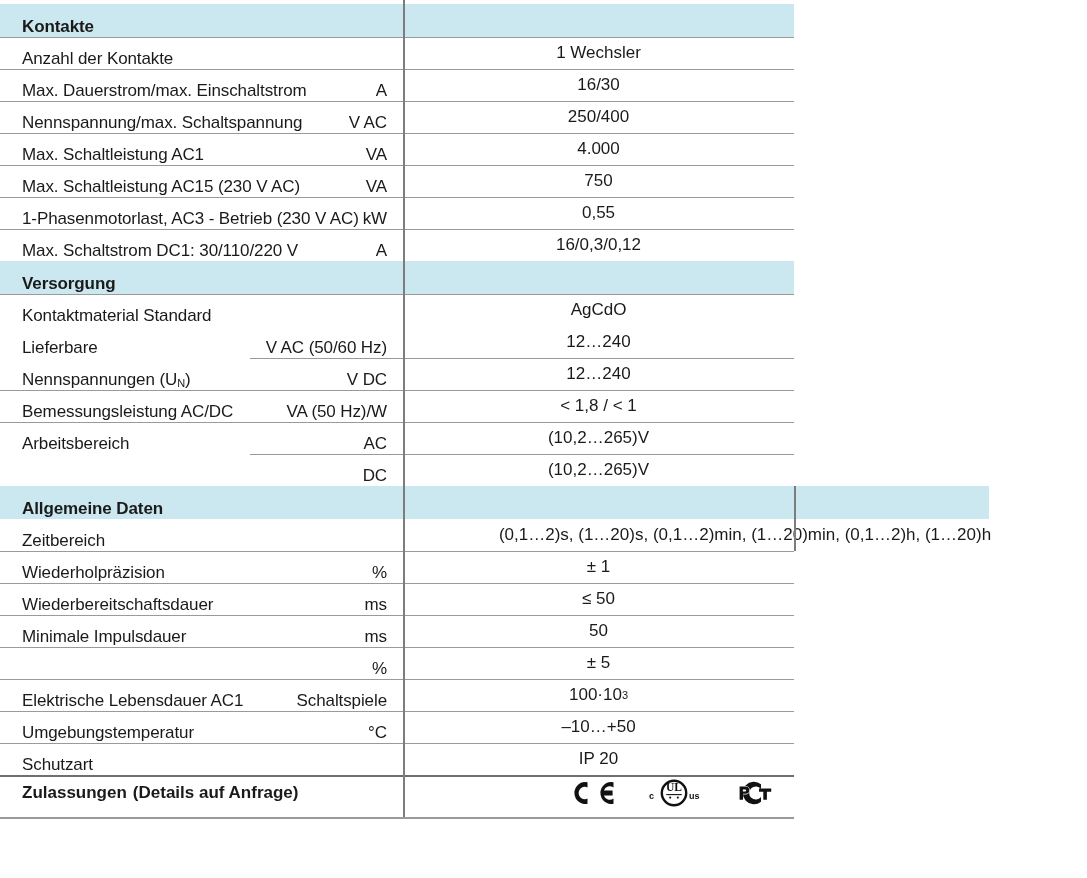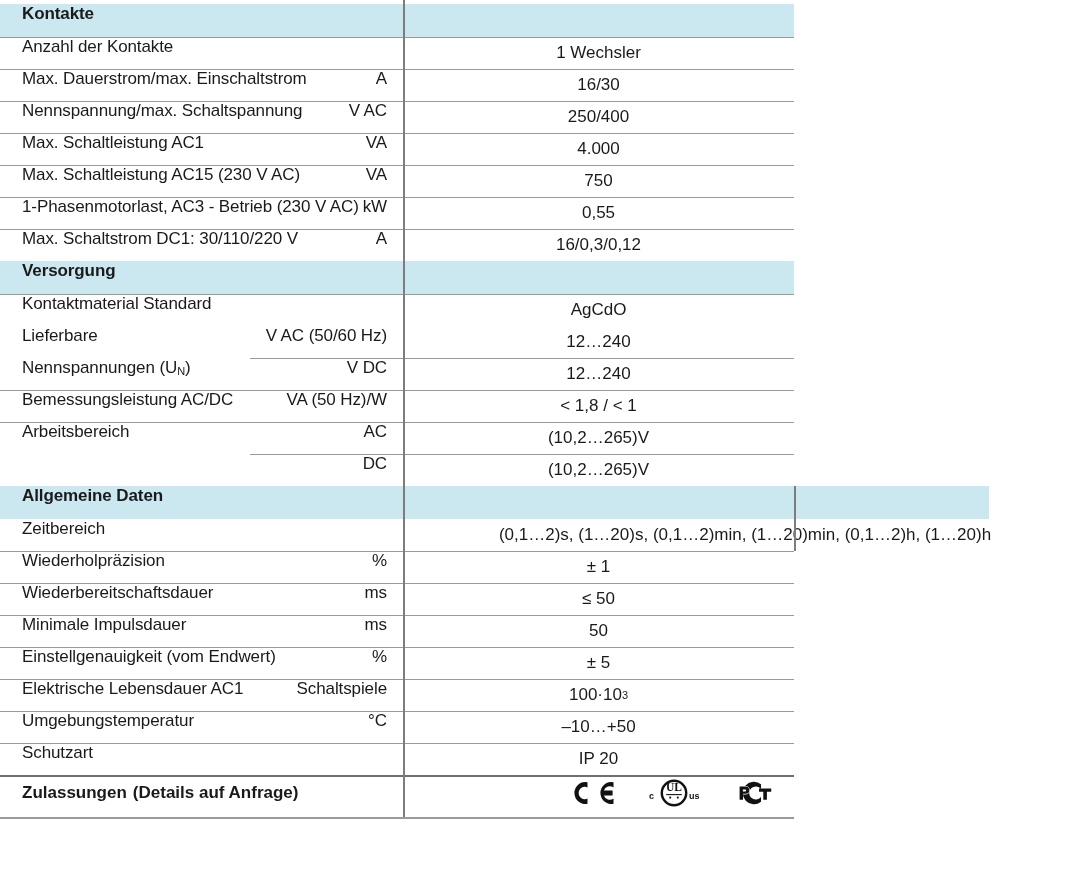--- a/index.html
+++ b/index.html
@@ -19,21 +19,21 @@
     align-items:center;
     height:32px;
     box-sizing:border-box;
   }
   .row .label{
     width:403px;
     box-sizing:border-box;
     padding-left:22px;
     padding-right:8px;
     display:flex;
-    align-items:flex-start;
+    align-items:flex-end;
     height:100%;
     font-size:17px;
     letter-spacing:-0.1px;
     white-space:nowrap;
   }
   .row .label .lbl-text{flex:0 0 auto;}
   .row .label .unit{
     margin-left:auto;
     padding-right:8px;
     font-size:17px;
@@ -348,21 +348,20 @@
             <span class="lbl-text">Minimale Impulsdauer</span>
             <span class="unit">ms</span>
           </div>
           <div class="value">50</div>
         </div>
         <div class="vline col1"></div>
       </div>
       <div class="rowwrap">
         <div class="row hr-full">
           <div class="label">
-            <span class="lbl-text">Einstellgenauigkeit (vom Endwert)</span>
             <span class="unit">%</span>
           </div>
           <div class="value">± 5</div>
         </div>
         <div class="vline col1"></div>
       </div>
       <div class="rowwrap">
         <div class="row hr-full">
           <div class="label">
             <span class="lbl-text">Elektrische Lebensdauer AC1</span>

